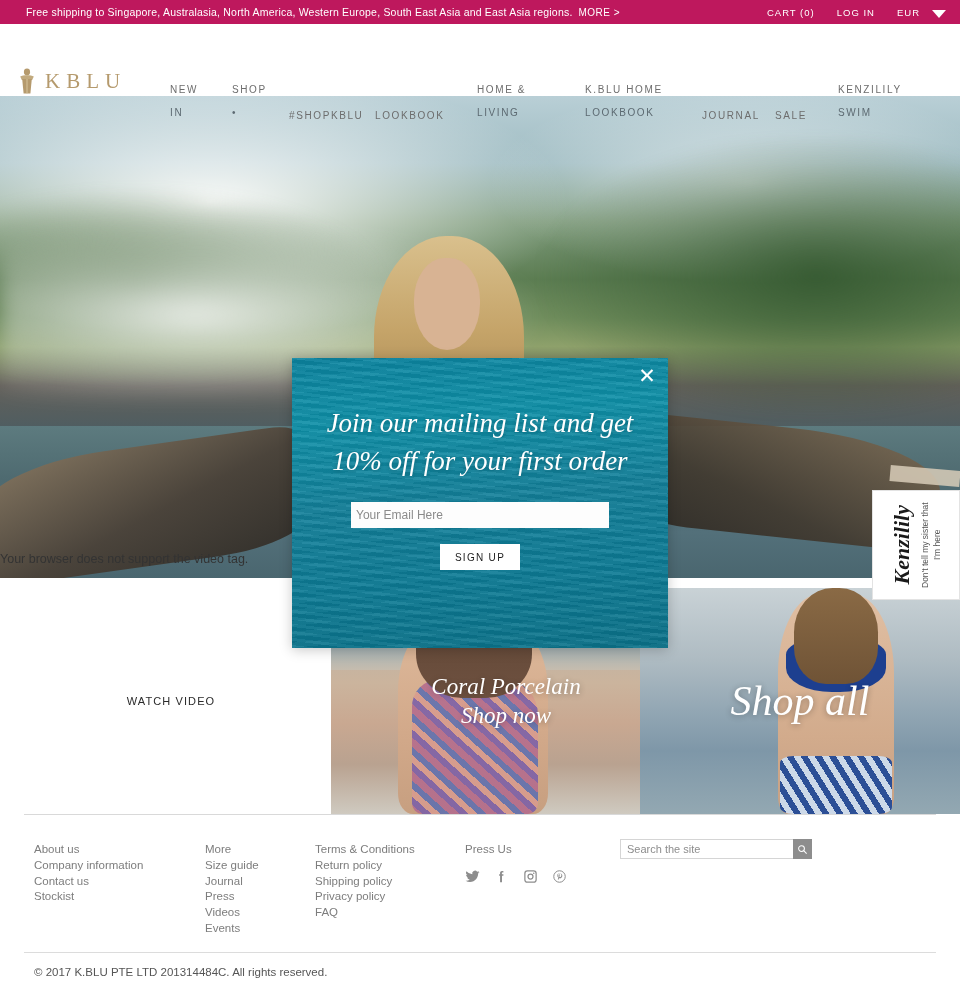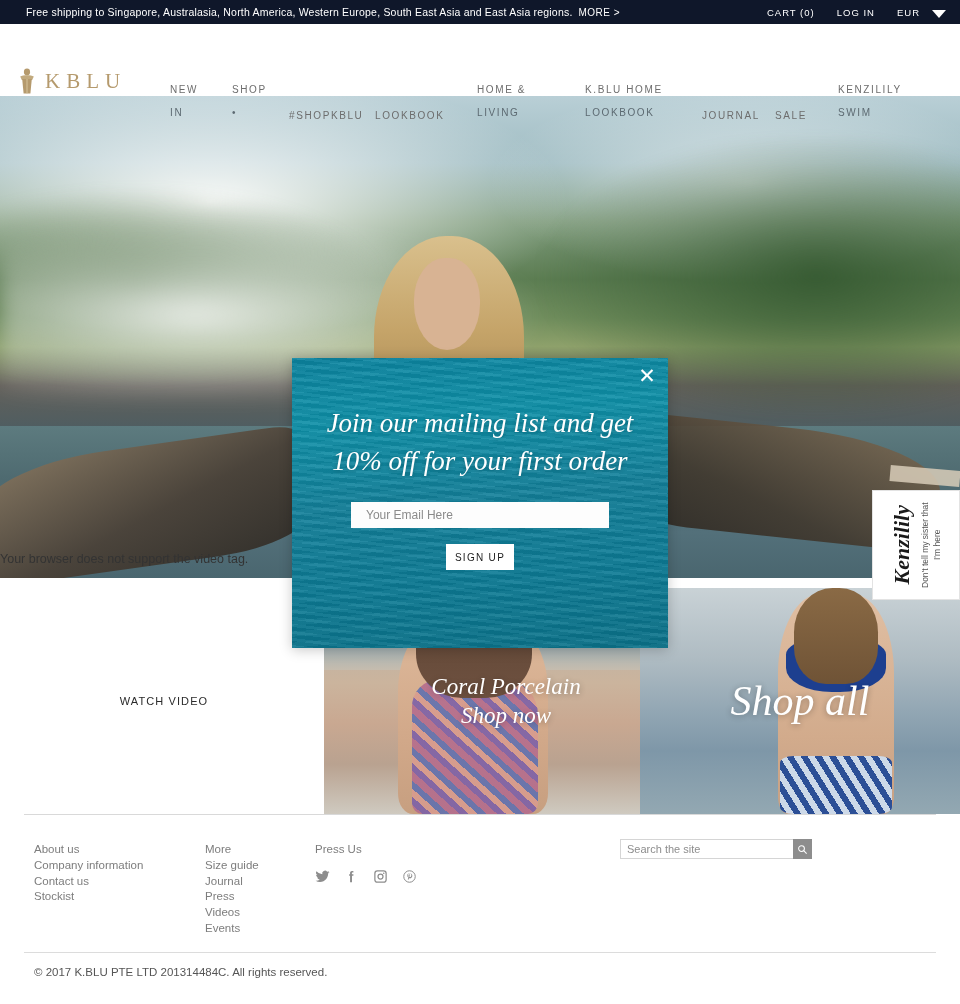--- a/index.html
+++ b/index.html
@@ -7,21 +7,21 @@
   body {
     font-family: "Liberation Sans", sans-serif;
     background: #ffffff;
     overflow: hidden;
     position: relative;
   }
 
   
   .announce {
     height: 24px;
-    background: #0f172a;
+    background: #be185d;
     display: flex;
     align-items: center;
     color: #ffffff;
     font-size: 10.5px;
     letter-spacing: 0.2px;
     position: relative;
     z-index: 40;
   }
   .announce-msg { margin-left: 26px; white-space: nowrap; }
   .announce-more { margin-left: 6px; color: #fff; text-decoration: none; font-size: 10px; letter-spacing: .5px;}
@@ -270,29 +270,29 @@
   }
   .modal-input {
     position: relative; z-index: 2;
     display: block;
     margin: 22px auto 0;
     width: 258px; height: 26px;
     border: none;
     background: #fdfdfd;
     font-size: 12px;
     color: #555;
-    padding: 0 15px;
+    padding: 0 5px;
     font-family: "Liberation Sans", sans-serif;
   }
   .modal-input::placeholder { color: #8b8b8b; }
   .modal-btn {
     position: relative; z-index: 2;
     display: block;
     margin: 16px auto 0;
-    width: 68px; height: 26px;
+    width: 80px; height: 26px;
     background: #ffffff;
     border: none;
     font-size: 10px;
     letter-spacing: 1.3px;
     color: #1c1c1c;
     cursor: pointer;
     font-family: "Liberation Sans", sans-serif;
   }
 
   
@@ -374,21 +374,21 @@
     font-family: "Liberation Serif", serif;
     font-style: italic; font-size: 23px; line-height: 28px;
   }
   .promo-big {
     font-family: "Liberation Serif", serif;
     font-style: italic; font-size: 42px; line-height: 48px;
   }
 
   .watch-video {
     position: absolute;
-    left: 4px; top: 588px;
+    left: 11px; top: 588px;
     width: 320px; height: 226px;
     background: #ffffff;
     display: flex; align-items: center; justify-content: center;
     z-index: 9;
     text-align: right;
   }
   .watch-video span {
     font-size: 11px; letter-spacing: 1.1px; color: #2a2a2a; cursor: pointer;
   }
   .promo-rule {
@@ -595,20 +595,27 @@
       <a href="#">Contact us</a>
       <a href="#">Stockist</a>
     </div>
     <div class="foot-col c2">
       <span class="hd">More</span>
       <a href="#">Size guide</a>
       <a href="#">Journal</a>
       <a href="#">Press</a>
       <a href="#">Videos</a>
       <a href="#">Events</a>
+    </div>
+    <div class="foot-col c3">
+      <a href="#">Terms &amp; Conditions</a>
+      <a href="#">Return policy</a>
+      <a href="#">Shipping policy</a>
+      <a href="#">Privacy policy</a>
+      <a href="#">FAQ</a>
     </div>
     <div class="foot-col c4">
       <span class="hd">Press Us</span>
       <div class="socials">
         <svg width="15" height="15" viewBox="0 0 24 24">
           <path fill="#8d8d8d" d="M23 4.9c-.8.4-1.7.7-2.6.8a4.6 4.6 0 0 0 2-2.5c-.9.5-1.9.9-2.9 1.1a4.5 4.5 0 0 0-7.8 4.1A12.9 12.9 0 0 1 2.4 3.6a4.5 4.5 0 0 0 1.4 6.1c-.7 0-1.4-.2-2-.6 0 2.2 1.5 4.1 3.6 4.5-.6.2-1.3.2-2 .1a4.5 4.5 0 0 0 4.2 3.1A9.1 9.1 0 0 1 1 18.7a12.8 12.8 0 0 0 7 2c8.4 0 13-7 13-13v-.6c.9-.6 1.6-1.4 2.2-2.2z"></path>
         </svg>
         <svg width="15" height="15" viewBox="0 0 24 24">
           <path fill="#8d8d8d" d="M15.1 8.2h-2.5V6.6c0-.7.5-.9.8-.9h1.6V3.2L12.8 3.2C10.3 3.2 9.7 5 9.7 6.3v1.9H8.2v2.6h1.5V21h3.1v-10.2h2.2l.1-2.6z"></path>
         </svg>

